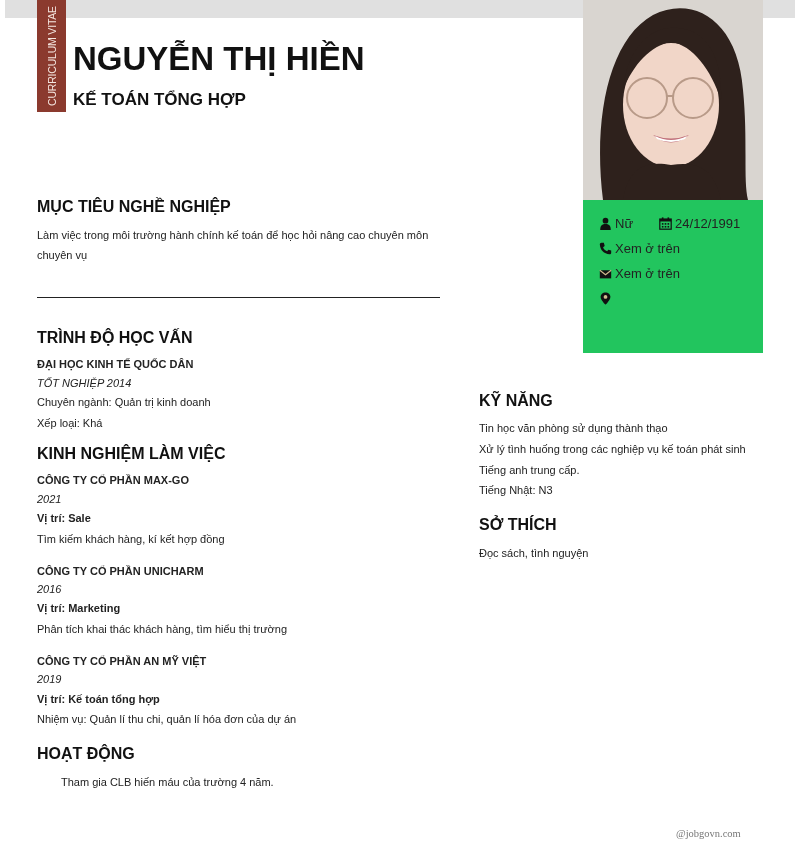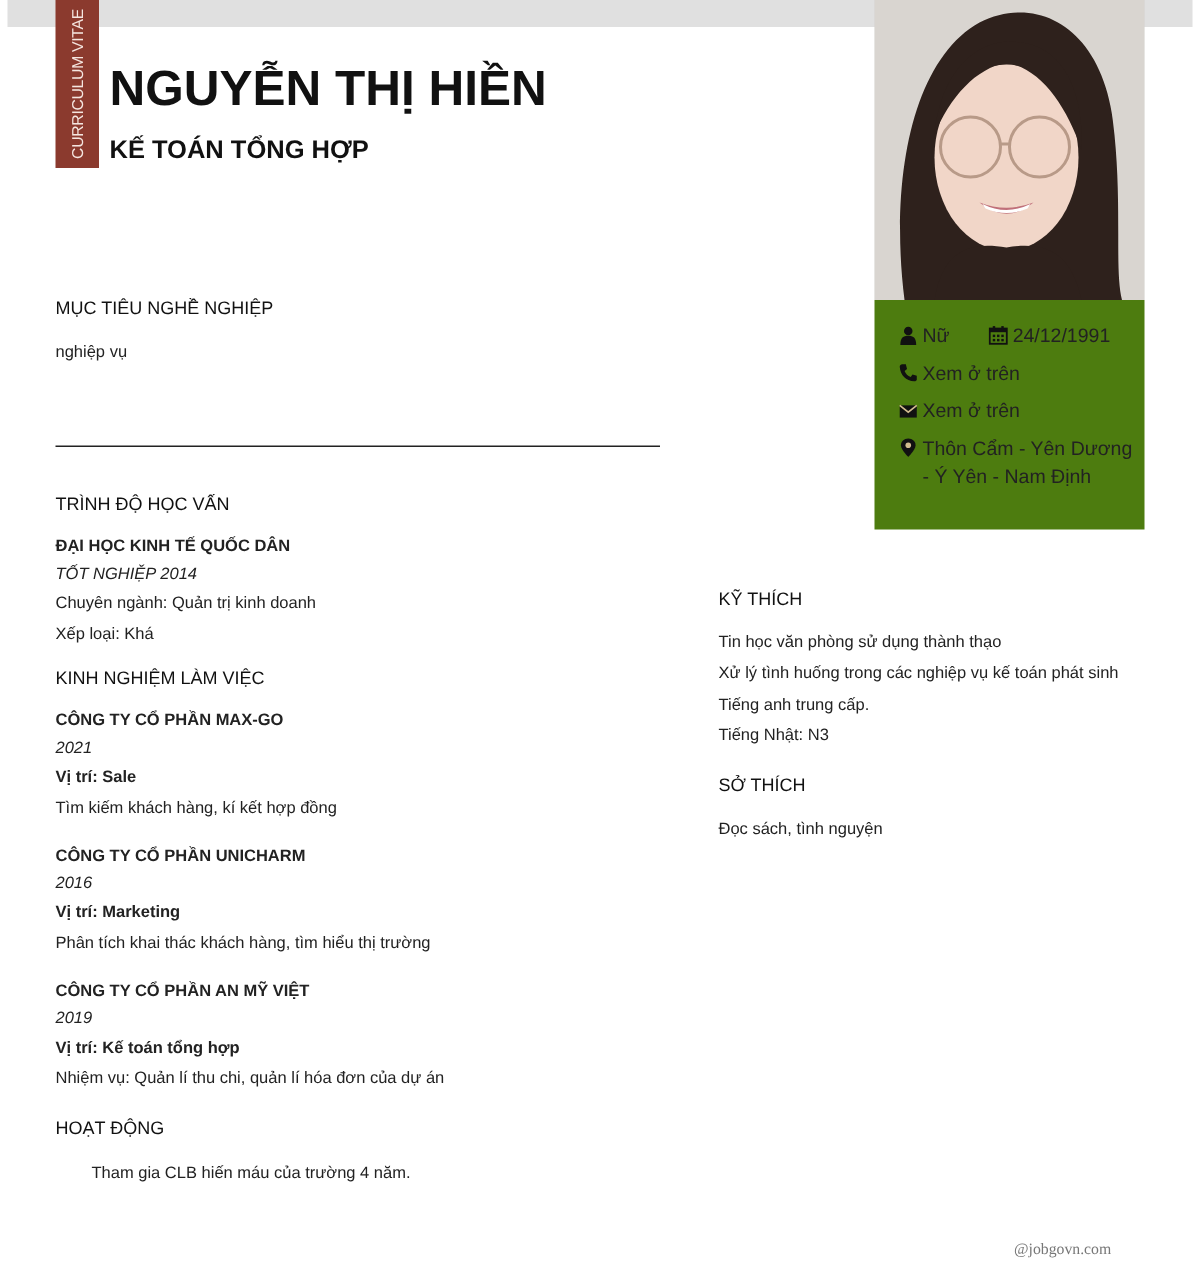--- a/index.html
+++ b/index.html
@@ -4,27 +4,27 @@
 <style>
   * { box-sizing: border-box; margin: 0; padding: 0; }
   html, body { width: 800px; height: 850px; background: #ffffff; overflow: hidden; }
   body { position: relative; font-family: "Liberation Sans", "DejaVu Sans", sans-serif; color: #111; }
   .top-band { position: absolute; left: 5px; top: 0; width: 790px; height: 18px; background: #e0e0e0; }
   .cv-tag { position: absolute; left: 37px; top: 0; width: 29px; height: 112px; background: #8b3a2e; }
   .cv-tag span { position: absolute; left: 50%; top: 50%; transform: translate(-50%, -50%) rotate(-90deg); color: #f5e6e0; font-size: 10.5px; white-space: nowrap; letter-spacing: -0.2px; }
   .name { position: absolute; left: 73px; top: 40px; font-size: 33px; font-weight: bold; letter-spacing: 0px; }
   .job-title { position: absolute; left: 73px; top: 90px; font-size: 17px; font-weight: bold; }
   .photo { position: absolute; left: 583px; top: 0; width: 180px; height: 200px; overflow: hidden; background: #d6d2cd; }
-  .info-panel { position: absolute; left: 583px; top: 200px; width: 180px; height: 153px; background: #4d7c0f; padding: 16px 0 0 16px; font-size: 13px; color: #222; }
+  .info-panel { position: absolute; left: 583px; top: 200px; width: 180px; height: 153px; background: #22c55e; padding: 16px 0 0 16px; font-size: 13px; color: #222; }
   .info-row { display: flex; align-items: flex-start; margin-bottom: 9px; line-height: 16px; }
   .info-row .ic { width: 13px; height: 13px; margin-right: 3px; margin-top: 1px; flex: none; }
   .info-row.pair .item { display: flex; align-items: flex-start; }
   .info-row.pair .item + .item { margin-left: 26px; }
   .addr { line-height: 19px; margin-top: -2px; }
-  .sec-title { position: absolute; font-size: 12px; font-weight: normal; }
+  .sec-title { position: absolute; font-size: 16px; font-weight: bold; }
   .text { position: absolute; font-size: 11px; color: #222; line-height: 20px; }
   .bold { font-weight: bold; }
   .italic { font-style: italic; text-align: right; }
   .divider { position: absolute; left: 37px; top: 297px; width: 403px; height: 1px; background: #222; }
   .footer { position: absolute; left: 676px; top: 828px; font-family: Liberation Serif, serif; font-size: 10.5px; color: #777; }
 </style>
 </head>
 <body>
 
 <div class="top-band"></div>
@@ -87,30 +87,27 @@
         <rect x="1" y="4" width="14" height="10" fill="#111"></rect>
         <path d="M1 4 L8 9.5 L15 4" fill="none" stroke="#d2bc8e" stroke-width="1.4"></path>
       </svg>
     <span>Xem ở trên</span>
   </div>
   <div class="info-row">
     <svg class="ic" viewBox="0 0 16 16">
         <path d="M8 0.5 C4.5 0.5 2 3 2 6 C2 10 8 15.5 8 15.5 C8 15.5 14 10 14 6 C14 3 11.5 0.5 8 0.5 Z" fill="#111"></path>
         <circle cx="8" cy="6" r="2.3" fill="#d2bc8e"></circle>
       </svg>
-    <div class="addr">
-      <div>Thôn Cẩm - Yên Dương</div>
-      <div>- Ý Yên - Nam Định</div>
-    </div>
   </div>
 </div>
 
 <div class="sec-title" style="left:37px; top:198px;">MỤC TIÊU NGHỀ NGHIỆP</div>
 <div class="text" style="left:37px; top:225px; width:403px;">
-  <div>nghiệp vụ</div>
+  <div>Làm việc trong môi trường hành chính kế toán để học hỏi nâng cao chuyên môn</div>
+  <div>chuyên vụ</div>
 </div>
 <div class="divider"></div>
 
 <div class="sec-title" style="left:37px; top:329px;">TRÌNH ĐỘ HỌC VẤN</div>
 <div class="text bold" style="left:37px; top:354px;">ĐẠI HỌC KINH TẾ QUỐC DÂN</div>
 <div class="text italic" style="left:37px; top:373px;">TỐT NGHIỆP 2014</div>
 <div class="text" style="left:37px; top:392px;">Chuyên ngành: Quản trị kinh doanh</div>
 <div class="text" style="left:37px; top:413px;">Xếp loại: Khá</div>
 
 <div class="sec-title" style="left:37px; top:445px;">KINH NGHIỆM LÀM VIỆC</div>
@@ -126,21 +123,21 @@
 <div class="text" style="left:37px; top:619px;">Phân tích khai thác khách hàng, tìm hiểu thị trường</div>
 
 <div class="text bold" style="left:37px; top:651px;">CÔNG TY CỔ PHẦN AN MỸ VIỆT</div>
 <div class="text italic" style="left:37px; top:669px;">2019</div>
 <div class="text bold" style="left:37px; top:689px;">Vị trí: Kế toán tổng hợp</div>
 <div class="text" style="left:37px; top:709px;">Nhiệm vụ: Quản lí thu chi, quản lí hóa đơn của dự án</div>
 
 <div class="sec-title" style="left:37px; top:745px;">HOẠT ĐỘNG</div>
 <div class="text" style="left:37px; top:772px;margin-left:24px;">Tham gia CLB hiến máu của trường 4 năm.</div>
 
-<div class="sec-title" style="left:479px; top:392px;">KỸ THÍCH</div>
+<div class="sec-title" style="left:479px; top:392px;">KỸ NĂNG</div>
 <div class="text" style="left:479px; top:418px;">Tin học văn phòng sử dụng thành thạo</div>
 <div class="text" style="left:479px; top:439px;">Xử lý tình huống trong các nghiệp vụ kế toán phát sinh</div>
 <div class="text" style="left:479px; top:460px;">Tiếng anh trung cấp.</div>
 <div class="text" style="left:479px; top:480px;">Tiếng Nhật: N3</div>
 
 <div class="sec-title" style="left:479px; top:516px;">SỞ THÍCH</div>
 <div class="text" style="left:479px; top:543px;">Đọc sách, tình nguyện</div>
 
 <div class="footer">@jobgovn.com</div>
 

